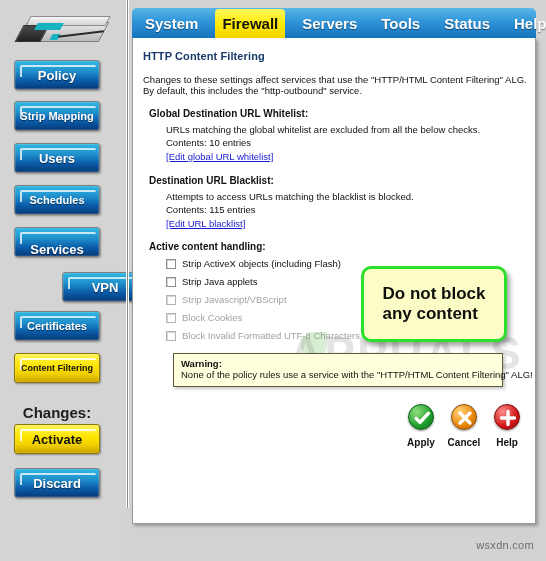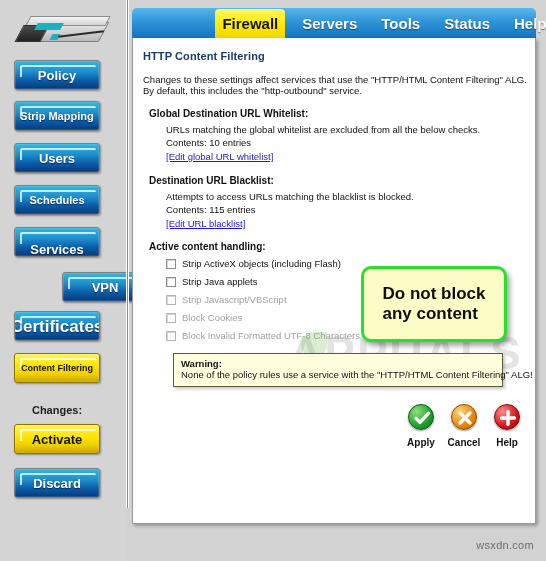--- a/index.html
+++ b/index.html
@@ -119,21 +119,21 @@
   .navbtn.yellow::before {
     border-left-color: rgba(255,255,255,0.85);
     border-top-color: rgba(255,255,255,0.85);
   }
   .navbtn .lbl { position: relative; z-index: 2; line-height: 1; white-space: nowrap; }
 
   #changes-label {
     position: absolute;
     left: 14px; width: 86px;
     text-align: center;
-    font-size: 11px;
+    font-size: 15px;
     font-weight: bold;
     color: #202020;
   }
 
   
   #main {
     position: absolute;
     left: 132px; top: 8px;
     width: 404px; height: 460px;
   }
@@ -355,41 +355,44 @@
     <div class="navbtn" id="nav3" style="top: 185px;">
       <span class="lbl" style="font-size: 11px;">Schedules</span>
     </div>
     <div class="navbtn" id="nav4" style="top: 227px; align-items: flex-end;">
       <span class="lbl" style="font-size: 13px;">Services</span>
     </div>
     <div class="navbtn" id="nav5" style="top: 272px; margin-left: 48px;">
       <span class="lbl" style="font-size: 13px;">VPN</span>
     </div>
     <div class="navbtn" id="nav6" style="top: 311px;">
-      <span class="lbl" style="font-size: 17px;">Certificates</span>
+      <span class="lbl" style="font-size: 11px;">Certificates</span>
     </div>
     <div class="navbtn yellow" id="nav7" style="top: 353px;">
       <span class="lbl" style="font-size: 9px;">Content Filtering</span>
     </div>
 
     <div id="changes-label" style="top: 404px;">Changes:</div>
 
     <div class="navbtn yellow" id="chg0" style="top: 424px;">
       <span class="lbl" style="font-size: 13px;">Activate</span>
     </div>
     <div class="navbtn" id="chg1" style="top: 468px;">
       <span class="lbl" style="font-size: 13px;">Discard</span>
     </div>
   </div>
 
   <div id="sidebar-rule"></div>
 
   <div id="main">
 
     <div id="tabbar">
+      <div class="tab" id="tb0" style="left: 6px;">
+          <span>System</span>
+        </div>
       <div class="tab active" id="tb1" style="left: 83.375px;">
           <span>Firewall</span>
         </div>
       <div class="tab" id="tb2" style="left: 163.234px;">
           <span>Servers</span>
         </div>
       <div class="tab" id="tb3" style="left: 242.297px;">
           <span>Tools</span>
         </div>
       <div class="tab" id="tb4" style="left: 305.188px;">

